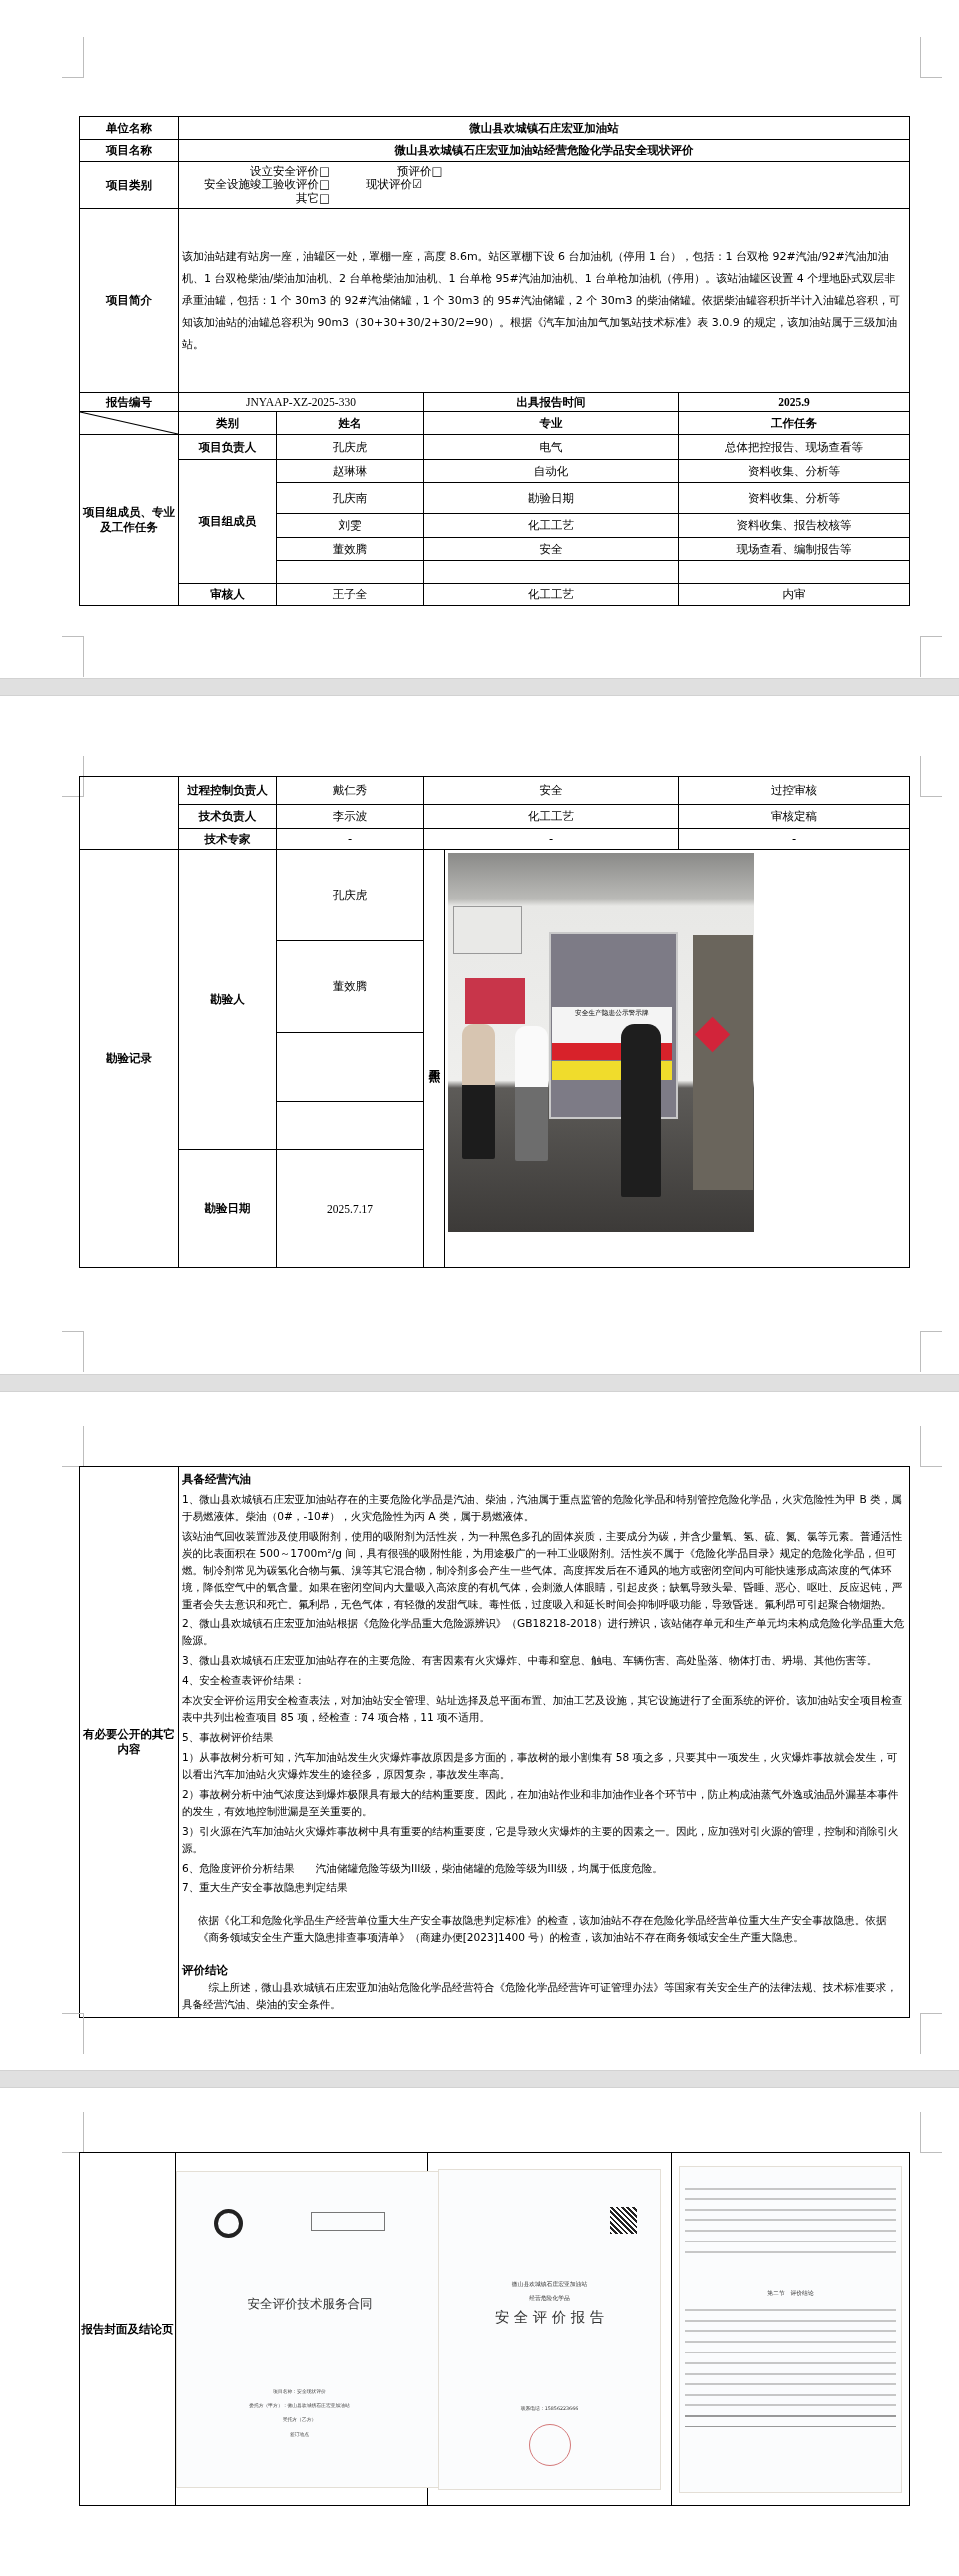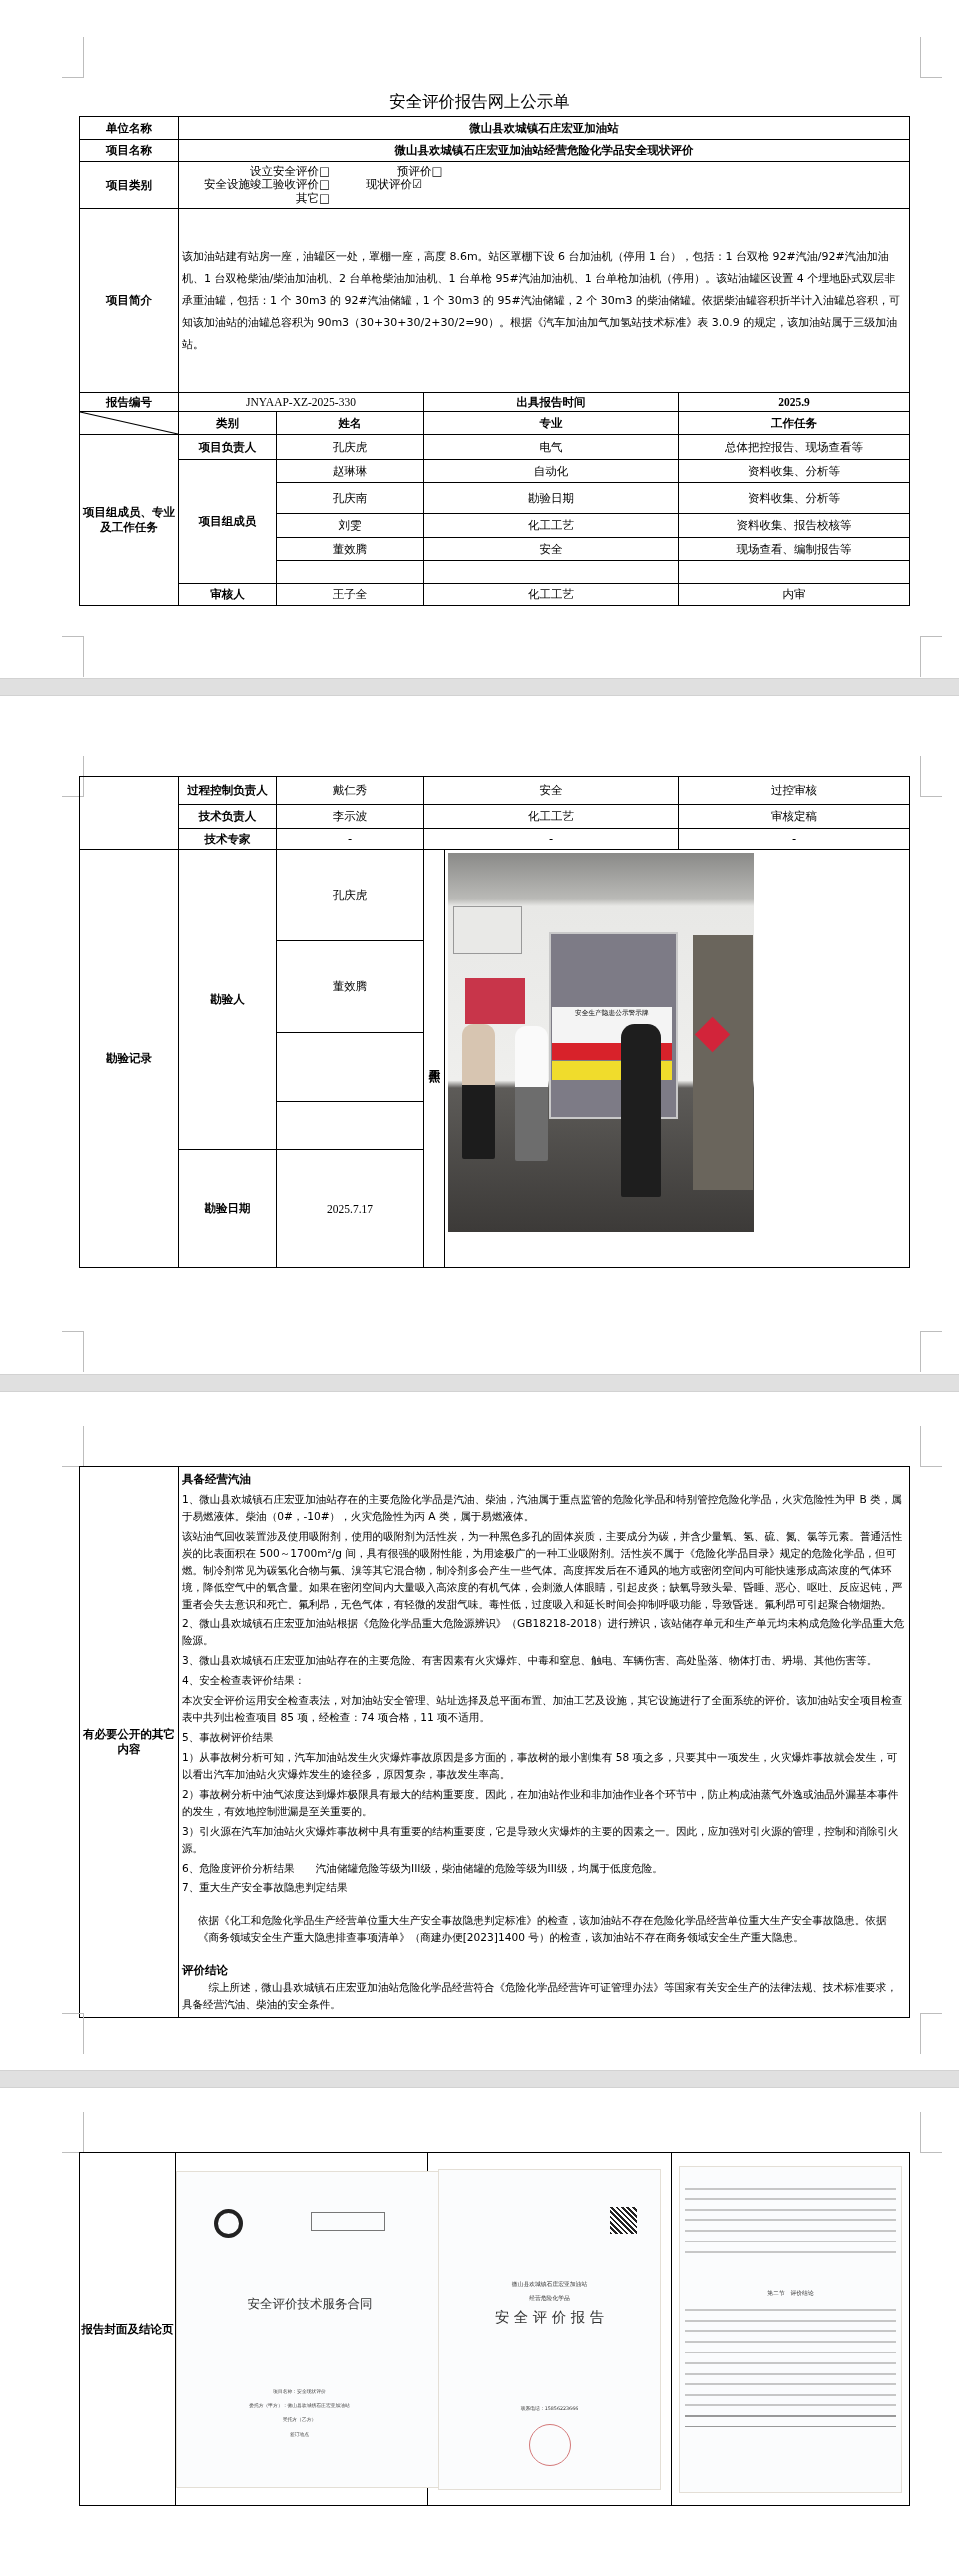--- a/index.html
+++ b/index.html
@@ -33,21 +33,20 @@
   .docimg { background:#fbfcfd; position:relative; overflow:hidden; margin:auto; box-shadow:inset 0 0 0 1px #e4dfd6; }
   .docimg .t { position:absolute; left:0; width:100%; text-align:center; color:#333; }
   .lines div { height:1.9px; background:#c7c7c7; margin:8.7px 5.8px; }
 </style>
 </head>
 <body>
 
 <div class="page" style="top:0;height:673px;">
   <div class="corner c-tl" style="left:62px;top:37px;"></div>
   <div class="corner c-tr" style="left:920px;top:37px;"></div>
-  <div class="title">安全评价报告网上公示单</div>
 
   <table style="top:116px;">
     <colgroup>
         <col style="width:99px">
         <col style="width:98px">
         <col style="width:147px">
         <col style="width:255px">
         <col style="width:231px">
       </colgroup>
     <tbody>

